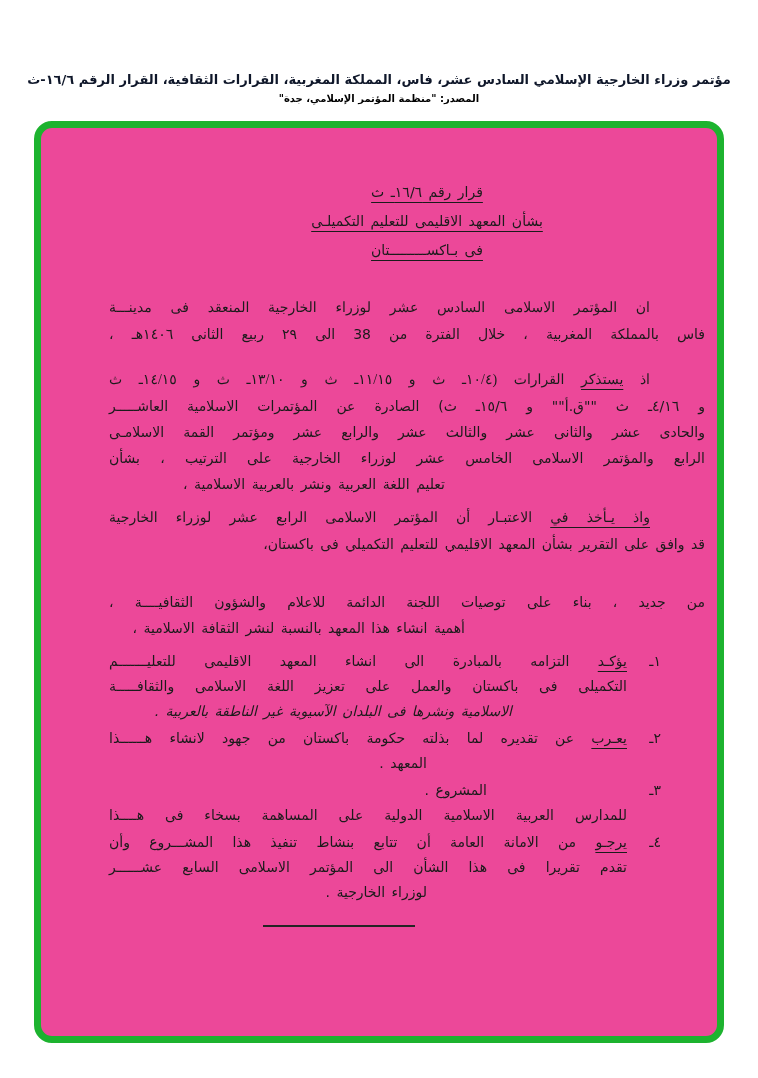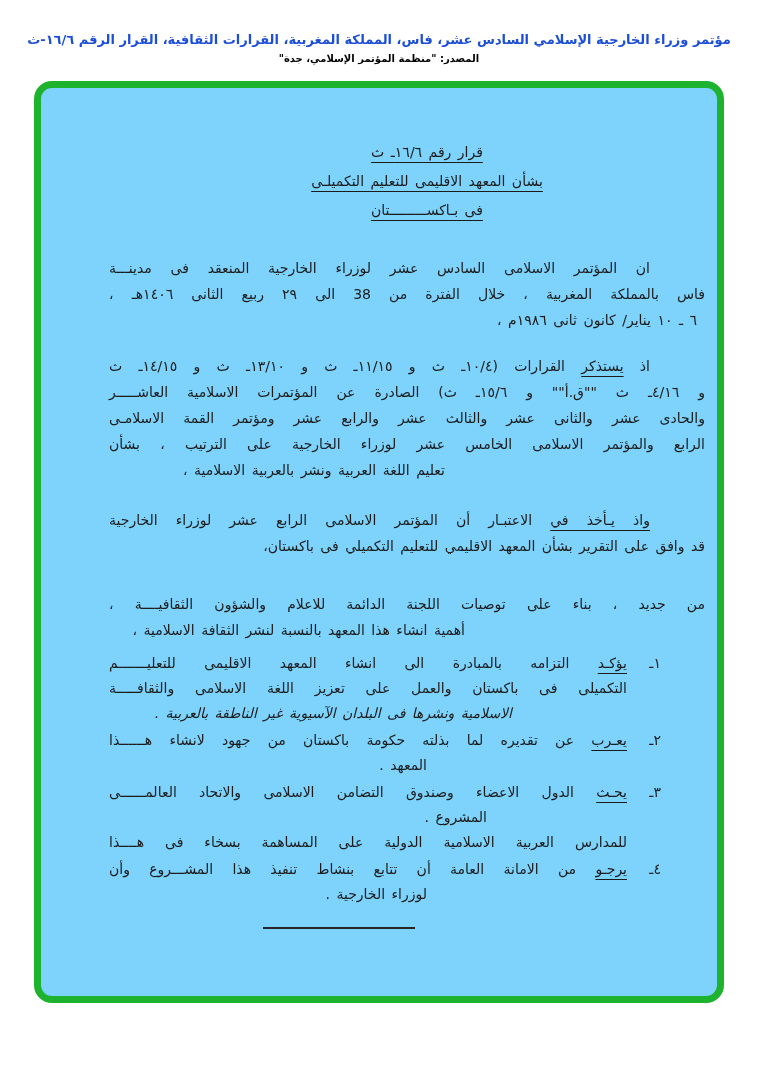--- a/index.html
+++ b/index.html
@@ -4,42 +4,42 @@
 <style>
   html,body{margin:0;padding:0;background:#ffffff;}
   body{
     width:758px;height:1078px;overflow:hidden;
     font-family:"DejaVu Sans",sans-serif;
     color:#1b1b1b;
     direction:rtl;
   }
   
   .hdr1{
-    margin-top:32px;
+    margin-top:72px;
     text-align:center;
     font-weight:bold;
     font-size:13px;
     white-space:nowrap;
-    color:#1d4ed8;
+    color:#0f172a;
   }
   .hdr2{
     margin-top:6px;
     text-align:center;
     font-weight:bold;
     font-size:10px;
     color:#000;
   }
   
   .frame{
     box-sizing:border-box;
     width:690px;height:922px;
     margin:17px auto 0 auto;
     border:7px solid #1db32f;
     border-radius:18px;
-    background:#7dd3fc;
+    background:#ec4899;
   }
   
   .doc{
     padding:50px 12px 0 68px; 
     font-size:14px;
     word-spacing:2px;
   }
   .title{
     text-align:center;
     position:relative;
@@ -52,21 +52,21 @@
     text-underline-offset:5px;
     text-decoration-thickness:1.2px;
   }
   .para{margin:0;}
   .line{
     line-height:26px;
     text-align:justify;
     text-align-last:justify;
   }
   .line.end{text-align-last:auto;} 
-  .line.ind{padding-right:55px;}   
+  .line.ind{padding-right:55px;font-family:Liberation Serif, serif;}   
   
   .item{display:flex;}
   .inum{
     flex:none;width:78px;
     box-sizing:border-box;
     padding-right:44px;
     line-height:25px;
   }
   .itext{flex:1;min-width:0;}
   .itext .line{line-height:25px;}
@@ -88,23 +88,22 @@
   <div class="doc">
     <div class="title" id="title">
         <div class="tline"><span class="u">قرار رقم  ١٦/٦ـ ث</span></div>
         <div class="tline"><span class="u">بشأن المعهد الاقليمى للتعليم التكميلـى</span></div>
         <div class="tline"><span class="u">فى بـاكســـــــــتان</span></div>
       </div>
     <div id="paras">
         <div class="para" style="margin-bottom: 20px;">
           <div class="line ind"><span>ان المؤتمر الاسلامى السادس عشر لوزراء الخارجية المنعقد فى مدينـــة</span></div>
           <div class="line"><span>فاس بالمملكة المغربية ، خلال الفترة من 38 الى ٢٩ ربيع الثانى ١٤٠٦هـ ،</span></div>
-          <div class="line end" style="padding-right: 8px;"><span>٦ ـ ١٠ يناير/ كانون ثانى ١٩٨٦م ،</span></div>
         </div>
-        <div class="para" style="margin-bottom: 24px;">
+        <div class="para" style="margin-bottom: 8px;">
           <div class="line ind"><span>اذ </span><span class="u">يستذكر</span><span> القرارات (١٠/٤ـ ث و ١١/١٥ـ ث و ١٣/١٠ـ ث و ١٤/١٥ـ ث</span></div>
           <div class="line"><span>و ٤/١٦ـ ث ""ق.أ"" و ١٥/٦ـ ث) الصادرة عن المؤتمرات الاسلامية العاشـــــر</span></div>
           <div class="line"><span>والحادى عشر والثانى عشر والثالث عشر والرابع عشر ومؤتمر القمة الاسلامـى</span></div>
           <div class="line"><span>الرابع والمؤتمر الاسلامى الخامس عشر لوزراء الخارجية على الترتيب ، بشأن</span></div>
           <div class="line end" style="padding-right: 260px;"><span>تعليم اللغة العربية ونشر بالعربية الاسلامية ،</span></div>
         </div>
         <div class="para" style="margin-bottom: 32px;">
           <div class="line ind"><span class="u">واذ يـأخذ في</span><span> الاعتبـار أن المؤتمر الاسلامى الرابع عشر لوزراء الخارجية</span></div>
           <div class="line end" style="padding-right: 0px;"><span>قد وافق على التقرير بشأن المعهد الاقليمي للتعليم التكميلي فى باكستان،</span></div>
         </div>
@@ -125,28 +124,28 @@
         <div class="item" style="margin-bottom: 2px;">
           <div class="inum">٢ـ</div>
           <div class="itext">
             <div class="line"><span class="u">يعـرب</span><span> عن تقديره لما بذلته حكومة باكستان من جهود لانشاء هــــــذا</span></div>
             <div class="line end" style="padding-right: 200px;"><span>المعهد .</span></div>
           </div>
         </div>
         <div class="item" style="margin-bottom: 2px;">
           <div class="inum">٣ـ</div>
           <div class="itext">
-            <div class="line"><span class="u">يحـث</span><span> الدول الاعضاء وصندوق التضامن الاسلامى والاتحاد العالمــــــى</span></div>
             <div class="line end" style="padding-right: 140px;"><span>المشروع .</span></div>
             <div class="line"><span>للمدارس العربية الاسلامية الدولية على المساهمة بسخاء فى هــــذا</span></div>
           </div>
         </div>
         <div class="item" style="margin-bottom: 2px;">
           <div class="inum">٤ـ</div>
           <div class="itext">
             <div class="line"><span class="u">يرجـو</span><span> من الامانة العامة أن تتابع بنشاط تنفيذ هذا المشـــروع وأن</span></div>
+            <div class="line"><span>تقدم تقريرا فى هذا الشأن الى المؤتمر الاسلامى السابع عشــــــر</span></div>
             <div class="line end" style="padding-right: 200px;"><span>لوزراء الخارجية .</span></div>
           </div>
         </div>
       </div>
     <div class="endrule"></div>
   </div>
 </div>
 
 </body></html>

